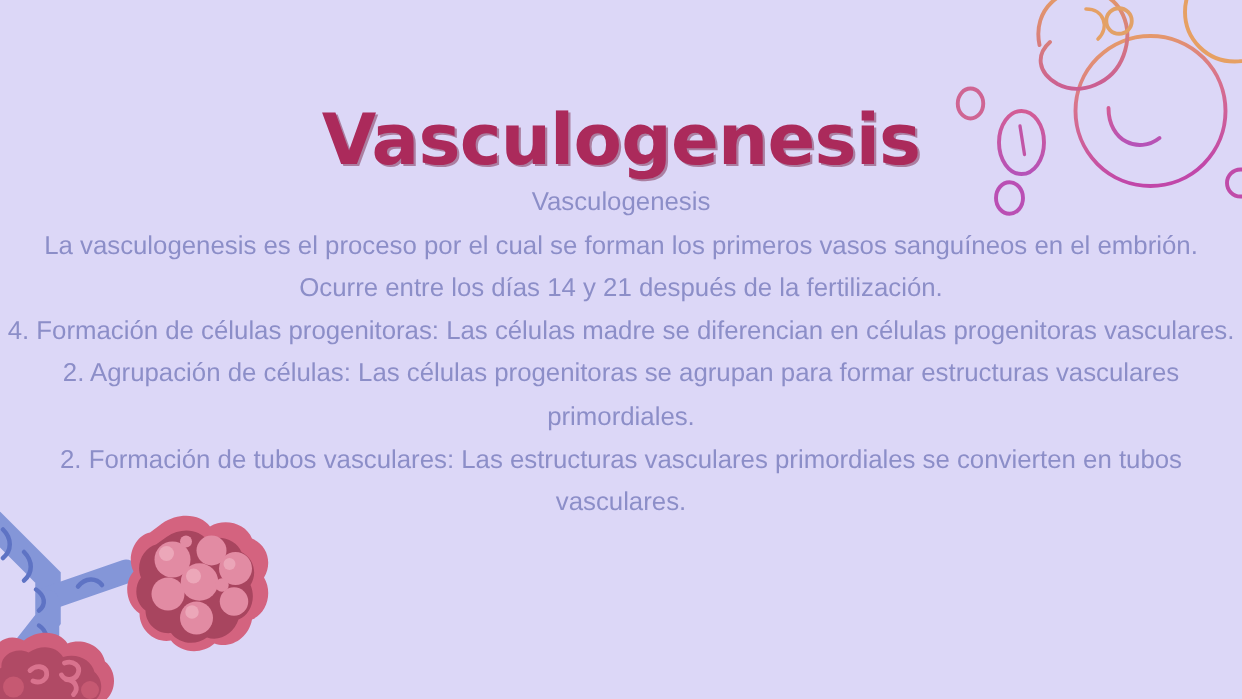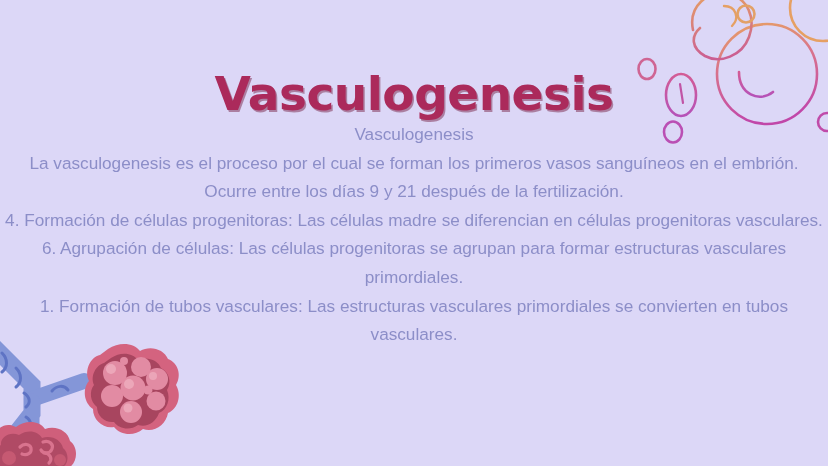--- a/index.html
+++ b/index.html
@@ -162,20 +162,20 @@
       <circle cx="60" cy="119" r="6" fill="#c65972"></circle>
     </g>
   </svg>
 
   <div id="content">
 
     <h1 id="title">Vasculogenesis</h1>
 
     <div id="body-block">
       <p>Vasculogenesis</p>
-      <p>La vasculogenesis es el proceso por el cual se forman los primeros vasos sanguíneos en el embrión. Ocurre entre los días 9 y 21 después de la fertilización.</p>
+      <p>La vasculogenesis es el proceso por el cual se forman los primeros vasos sanguíneos en el embrión. Ocurre entre los días 14 y 21 después de la fertilización.</p>
       <p>4. Formación de células progenitoras: Las células madre se diferencian en células progenitoras vasculares.</p>
-      <p>6. Agrupación de células: Las células progenitoras se agrupan para formar estructuras vasculares primordiales.</p>
-      <p>1. Formación de tubos vasculares: Las estructuras vasculares primordiales se convierten en tubos vasculares.</p>
+      <p>2. Agrupación de células: Las células progenitoras se agrupan para formar estructuras vasculares primordiales.</p>
+      <p>2. Formación de tubos vasculares: Las estructuras vasculares primordiales se convierten en tubos vasculares.</p>
     </div>
 
   </div>
 </div>
 
 </body></html>

